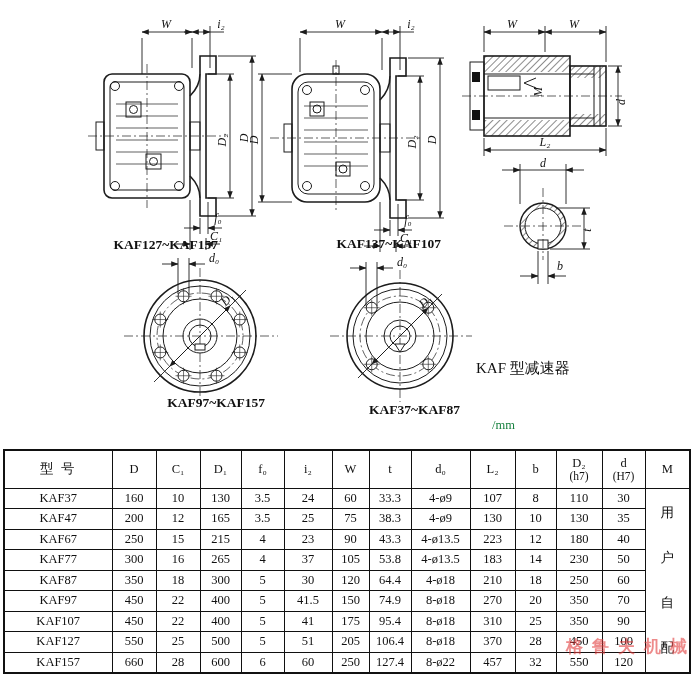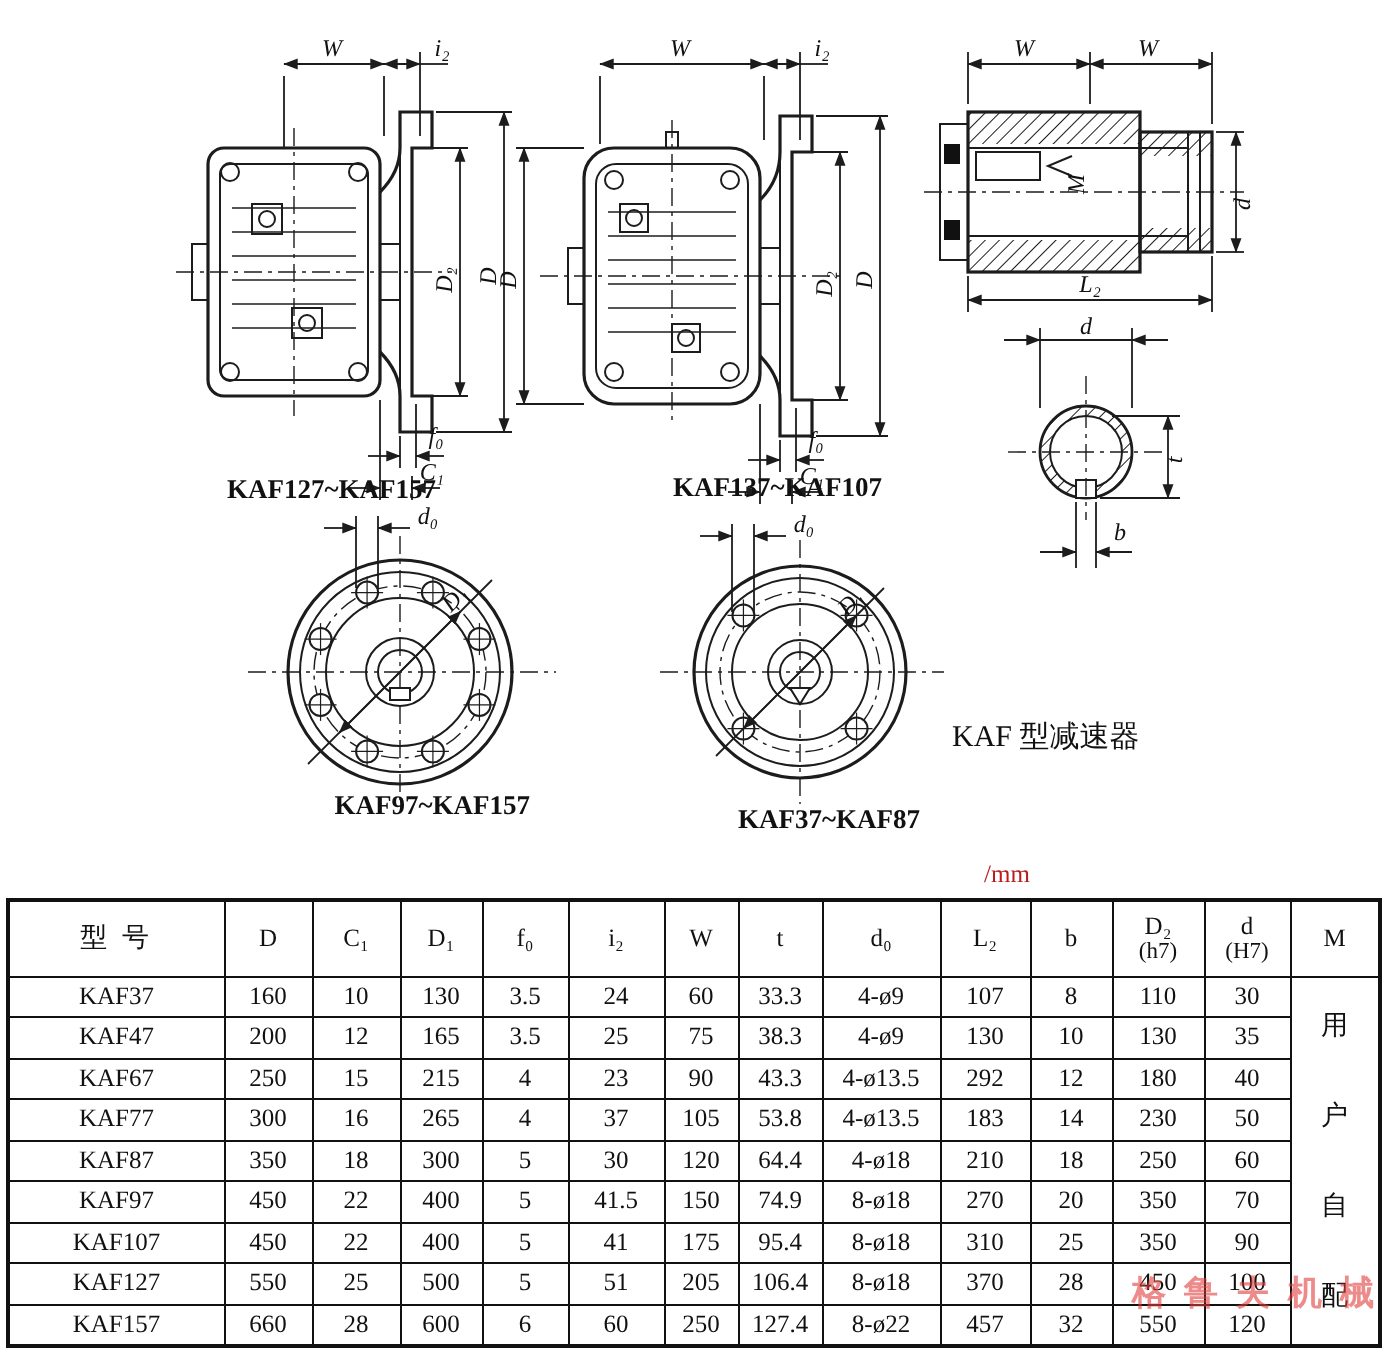--- a/index.html
+++ b/index.html
@@ -13,21 +13,21 @@
   .cl{stroke:#1c1c1c;stroke-width:.7;fill:none;stroke-dasharray:9 3 2 3;}
   .dimln{stroke:#1c1c1c;stroke-width:.9;fill:none;}
   .dim{font-family:"Liberation Serif",serif;font-style:italic;font-size:12px;fill:#111;}
   .cap{position:absolute;font-family:Liberation Serif, serif;font-weight:bold;
        font-size:13.5px;color:#111;text-align:right;white-space:nowrap;}
   .typecap{position:absolute;font-family:"Liberation Serif",serif;font-weight:normal;
        font-size:15px;color:#111;white-space:nowrap;}
   
   .tbl-title{position:absolute;left:172px;top:430px;font-size:13px;color:#222;
        font-family:"Liberation Serif",serif;}
-  .tbl-unit{position:absolute;left:492px;top:430px;font-size:12.5px;color:#b91c1c;
+  .tbl-unit{position:absolute;left:492px;top:418px;font-size:12.5px;color:#15803d;
        font-family:"Liberation Serif",serif;}
   table#dimtab{position:absolute;left:3px;top:449px;border-collapse:collapse;
        border:2px solid #111;table-layout:fixed;width:688px;}
   #dimtab th,#dimtab td{border:1px solid #111;padding:0;text-align:center;
        vertical-align:middle;font-weight:normal;font-family:"Liberation Serif",serif;
        font-size:12.5px;color:#111;overflow:hidden;white-space:nowrap;}
   #dimtab thead tr{height:38px;}
   #dimtab tbody tr{height:20.5px;}
   #dimtab th .h2{font-size:11.5px;line-height:12px;}
   #dimtab th .h1{line-height:14px;}
@@ -452,21 +452,21 @@
         <tr>
           <td>KAF67</td>
           <td>250</td>
           <td>15</td>
           <td>215</td>
           <td>4</td>
           <td>23</td>
           <td>90</td>
           <td>43.3</td>
           <td>4-ø13.5</td>
-          <td>292</td>
+          <td>223</td>
           <td>12</td>
           <td>180</td>
           <td>40</td>
         </tr>
         <tr>
           <td>KAF77</td>
           <td>300</td>
           <td>16</td>
           <td>265</td>
           <td>4</td>

